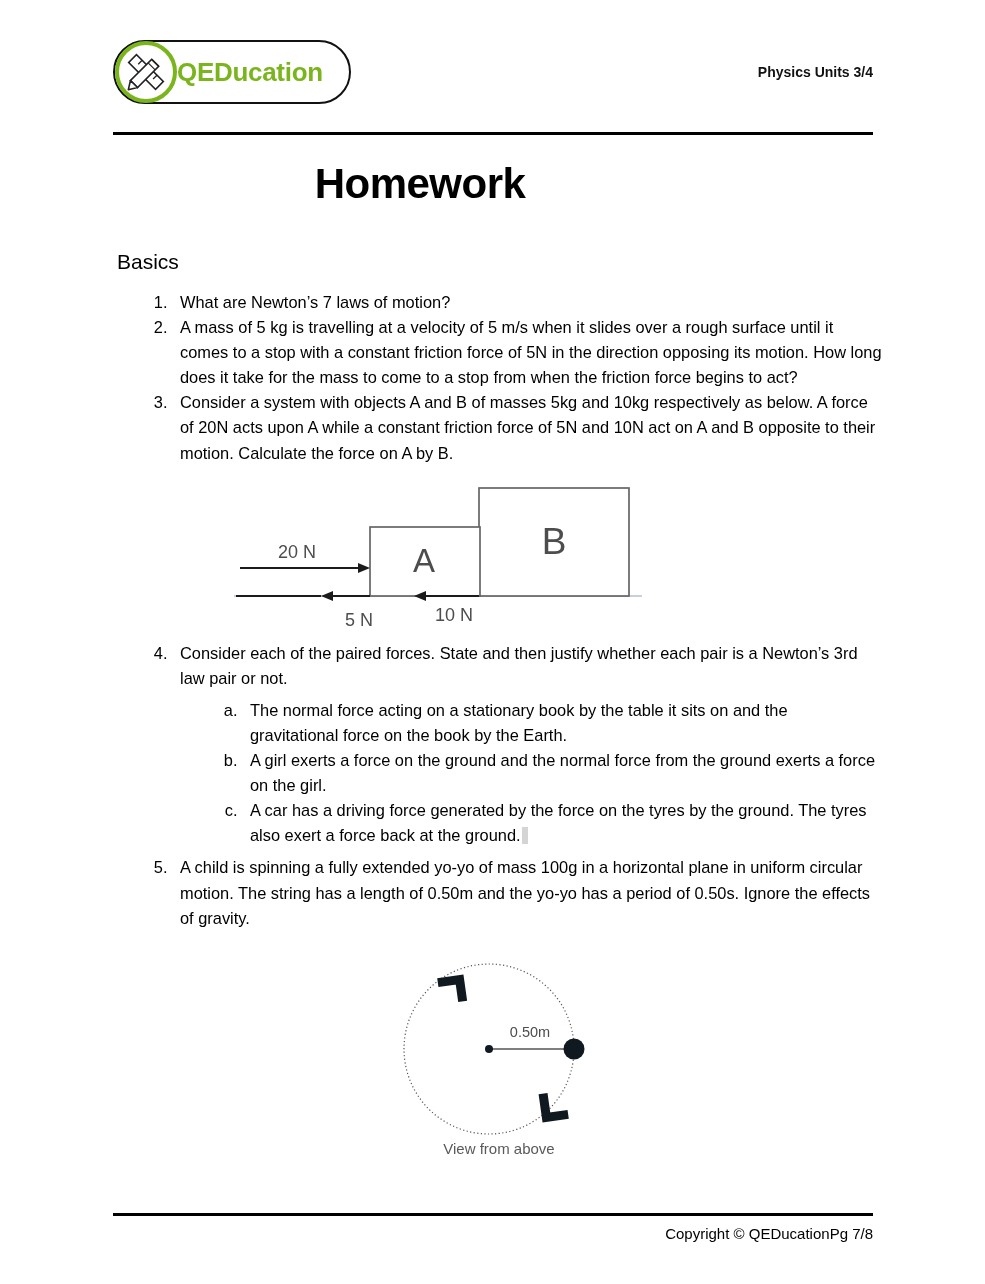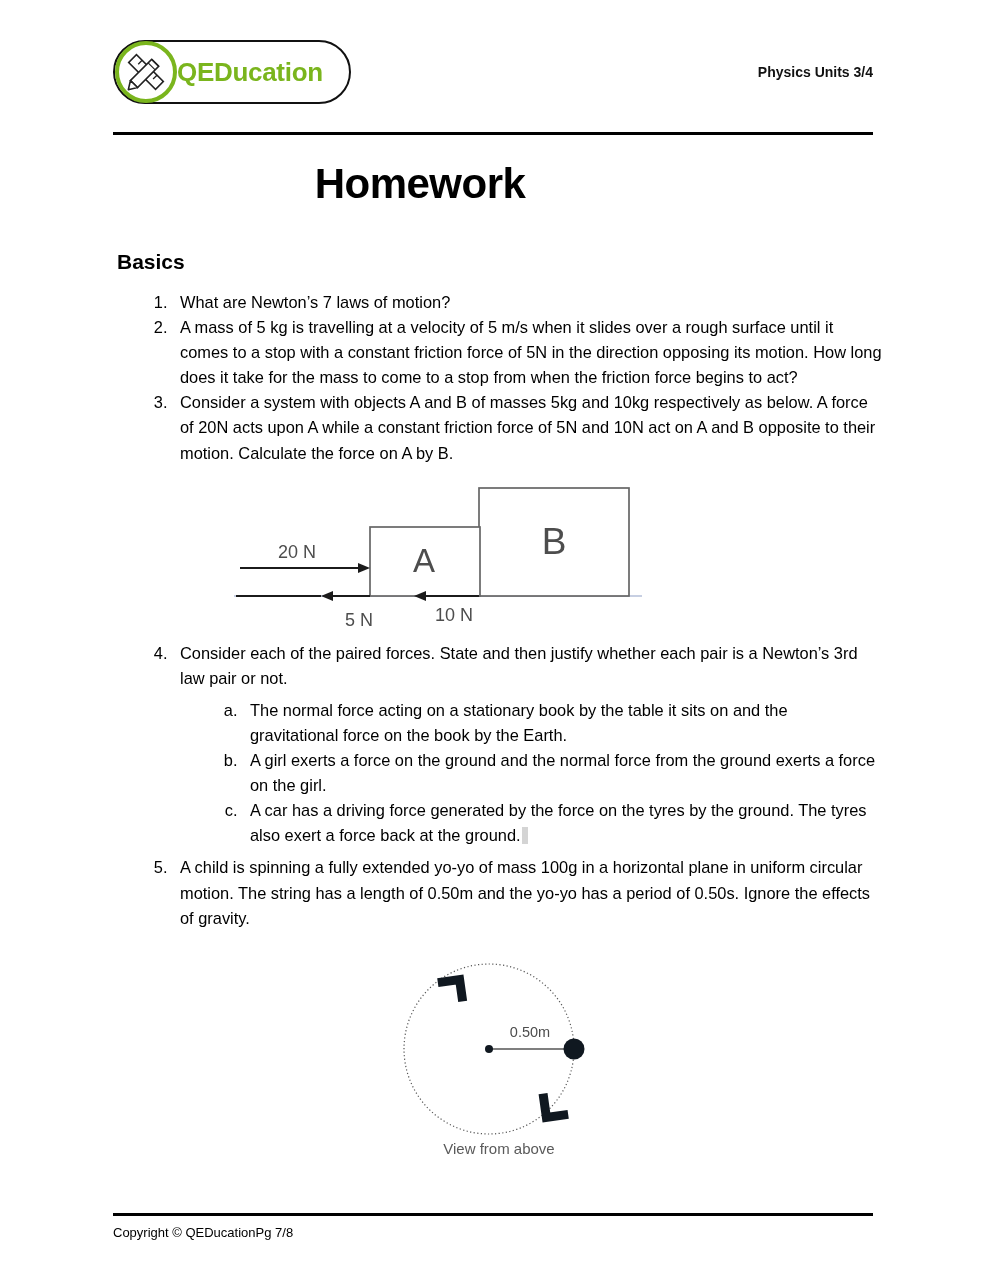--- a/index.html
+++ b/index.html
@@ -95,21 +95,20 @@
     font-weight: bold;
     letter-spacing: -0.5px;
   }
 
   .section-heading {
     position: absolute;
     left: 117px;
     top: 250px;
     font-size: 21px;
     color: #000;
-    font-weight: bold;
   }
 
   
   .content {
     position: absolute;
     left: 117px;
     top: 290px;
     width: 766px;
     font-size: 16.4px;
     line-height: 1.53;
@@ -170,22 +169,22 @@
     height: 2.5px;
     background: #000;
   }
   .footer {
     position: absolute;
     left: 113px;
     top: 1225px;
     width: 760px;
     display: flex;
     align-items: center;
-    justify-content: flex-start;
-    font-size: 13px;
+    justify-content: flex-end;
+    font-size: 15px;
     color: #000;
   }
 </style>
 </head>
 <body>
 
 <div class="page">
 
   <div class="header">
 

